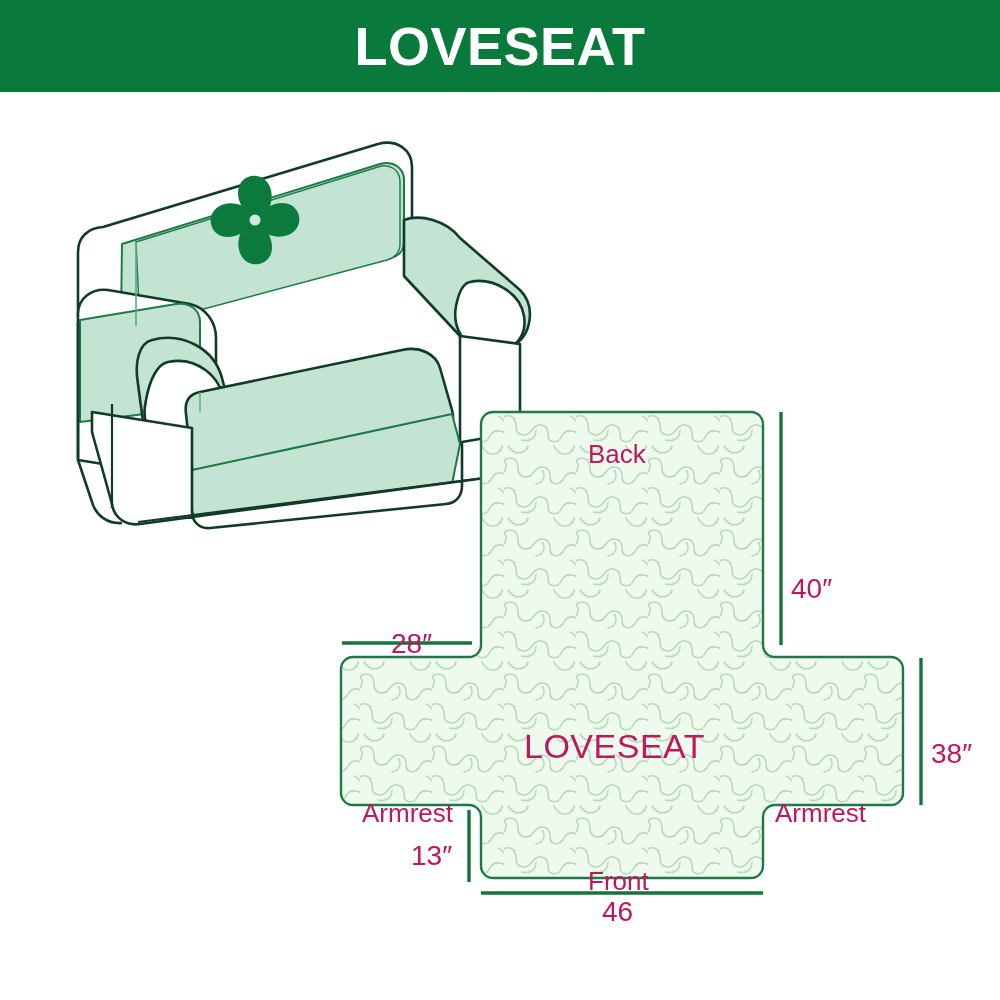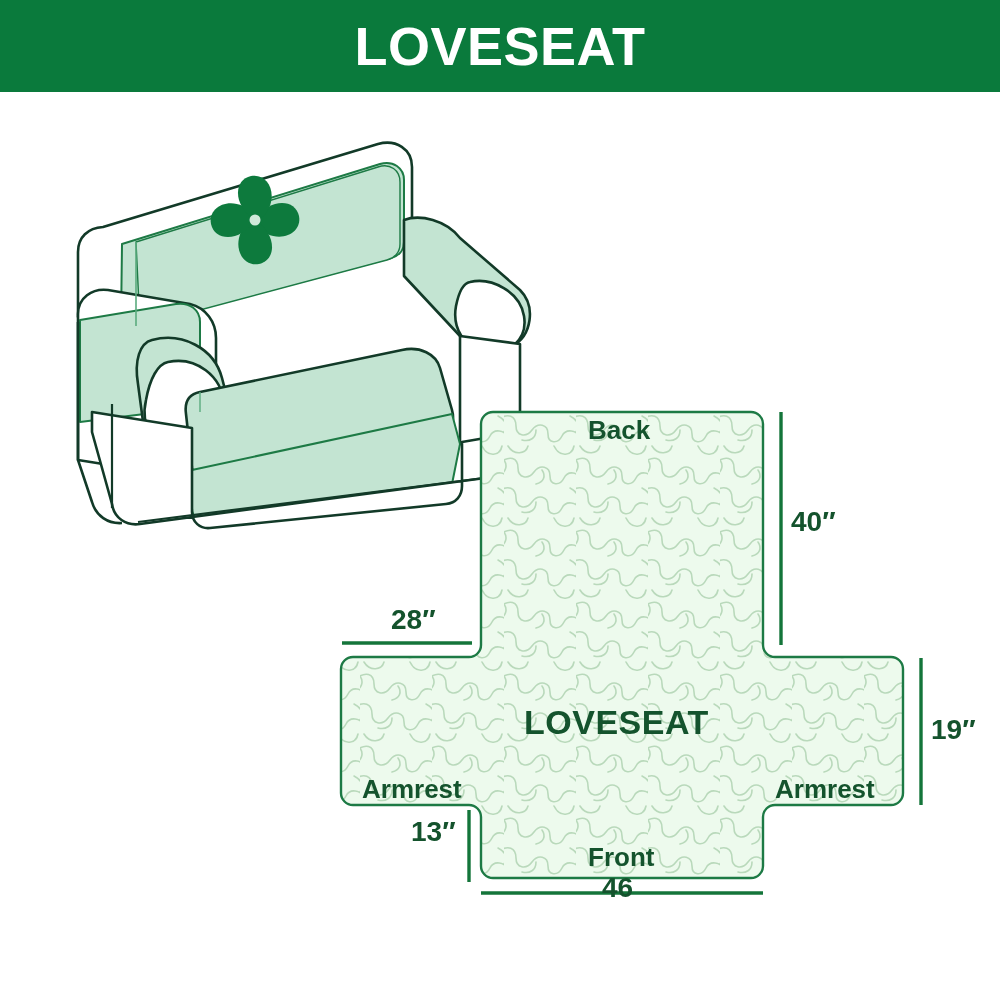--- a/index.html
+++ b/index.html
@@ -49,25 +49,26 @@
   }
   .svg-layer {
     position: absolute;
     left: 0;
     top: 0;
   }
 
   
   .diagram-label {
     position: absolute;
-    color: #14532d;
-    font-weight: bold;
+    color: #be185d;
+    font-weight: normal;
     font-family: "Liberation Sans", sans-serif;
     white-space: nowrap;
     line-height: 1;
+    margin-top: 24px;
   }
   .lbl-part   { font-size: 26px; }
   .lbl-center { font-size: 34px; letter-spacing: 0.5px; }
   .lbl-dim    { font-size: 28px; }
 </style>
 </head>
 <body>
 
 <div id="header-banner">
   <div id="header-title">LOVESEAT</div>
@@ -193,23 +194,23 @@
   <div class="diagram-label lbl-part" style="left:588px; top:325px;">Back</div>
 
   <div class="diagram-label lbl-center" style="left:524px; top:613px;">LOVESEAT</div>
 
   <div class="diagram-label lbl-part" style="left:362px; top:684px;">Armrest</div>
 
   <div class="diagram-label lbl-part" style="left:775px; top:684px;">Armrest</div>
 
   <div class="diagram-label lbl-part" style="left:588px; top:752px;">Front</div>
 
-  <div class="diagram-label lbl-dim" style="left:791px; top:416px;">40″</div>
+  <div class="diagram-label lbl-dim" style="left:791px; top:459px;">40″</div>
 
   <div class="diagram-label lbl-dim" style="left:391px; top:514px;">28″</div>
 
-  <div class="diagram-label lbl-dim" style="left:931px; top:624px;">19″</div>
+  <div class="diagram-label lbl-dim" style="left:931px; top:624px;">38″</div>
 
   <div class="diagram-label lbl-dim" style="left:411px; top:726px;">13″</div>
 
   <div class="diagram-label lbl-dim" style="left:602px; top:782px;">46</div>
 
 </div>
 
 </body></html>

